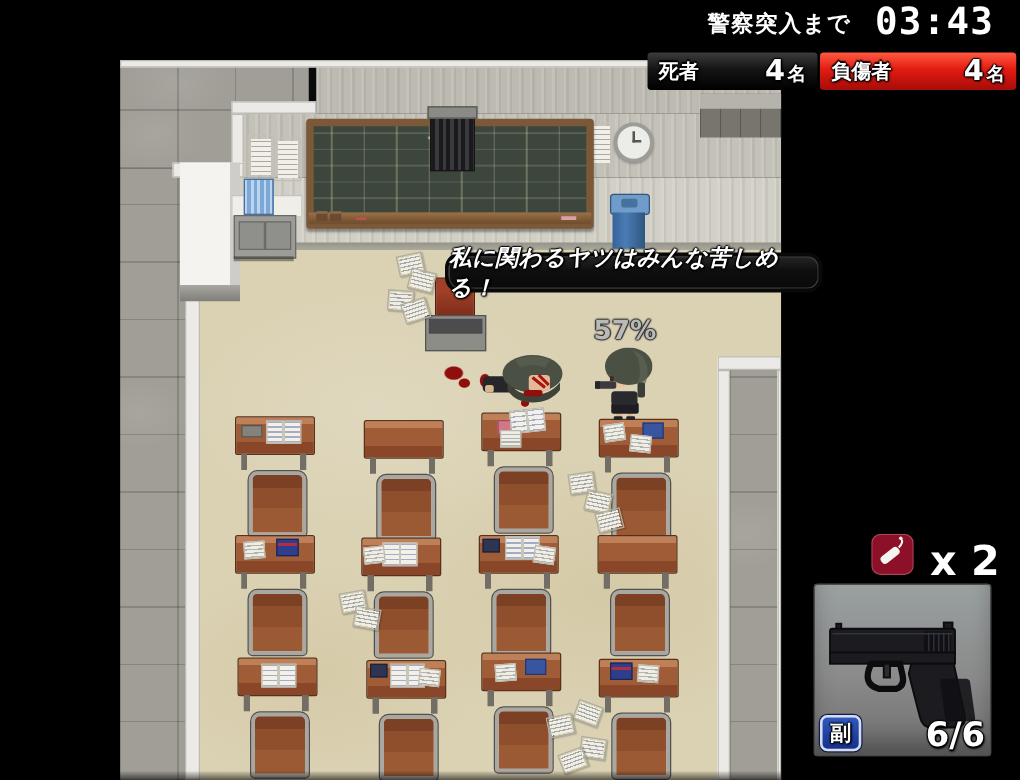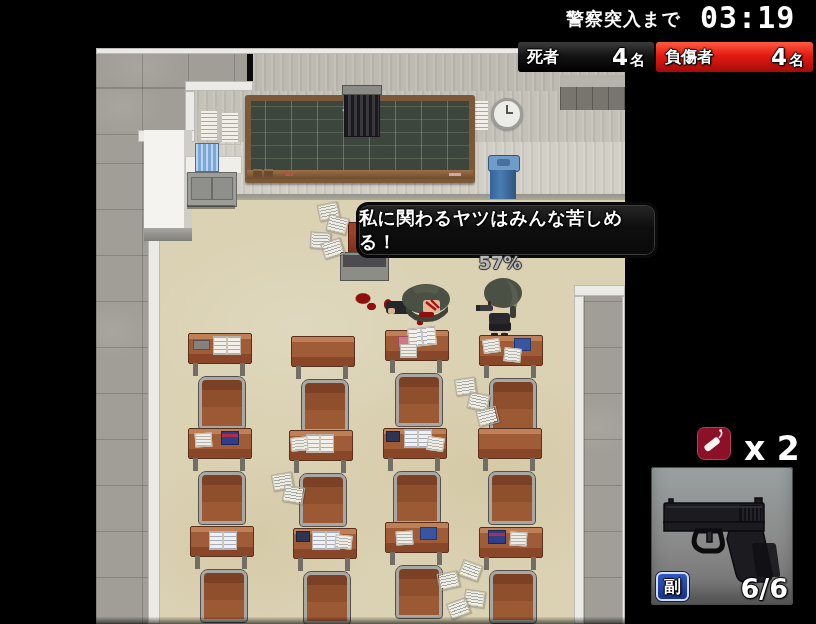--- a/index.html
+++ b/index.html
@@ -143,26 +143,26 @@
   #timer-value{left:700px;top:0px;width:114px;font-family:"DejaVu Sans Mono",monospace;font-size:30px;font-weight:bold;letter-spacing:1px;}
   .stat-box{height:30px;border-radius:3px;display:flex;align-items:center;justify-content:space-between;
      padding:0 9px;box-sizing:border-box;}
   #deaths-box{left:518px;top:42px;width:136px;background:linear-gradient(180deg,#3c3c3c,#141414 45%,#000 100%);}
   #injured-box{left:656px;top:42px;width:157px;background:linear-gradient(180deg,#ff5a40,#e31b12 45%,#a50c08);}
   .stat-label{font-size:16px;font-weight:bold;}
   .stat-value{font-size:23px;font-weight:bold;}
   .stat-unit{font-size:15px;font-weight:bold;margin-left:2px;}
   .stat-num{display:flex;align-items:baseline;}
 
-  #speech-bubble{left:356px;top:202px;width:302px;height:56px;border-radius:12px;
+  #speech-bubble{left:356px;top:202px;width:302px;height:32px;border-radius:12px;
      background:linear-gradient(180deg,#262626,#0e0e0e 45%,#0a0a0a);border:3px solid #090909;
-     box-shadow:inset 0 0 0 1px #3c3c3c;box-sizing:border-box;display:flex;align-items:center;justify-content:center;}
+     box-shadow:inset 0 0 0 1px #3c3c3c;box-sizing:border-box;display:flex;align-items:center;justify-content:center;font-style:italic;}
   #speech-text{font-size:18px;font-weight:bold;letter-spacing:.5px;}
 
-  #pct-label{left:470px;top:252px;width:60px;text-align:center;font-size:18px;font-weight:bold;color:#b9b9b9;
+  #pct-label{left:470px;top:252px;width:60px;text-align:center;font-size:21px;font-weight:bold;color:#b9b9b9;
      text-shadow:-1px 0 1px #2a2a2a,1px 0 1px #2a2a2a,0 -1px 1px #2a2a2a,0 1px 1px #2a2a2a;}
 
   #item-icon{left:697px;top:427px;width:34px;height:33px;}
   #item-count{left:744px;top:429px;width:60px;font-size:33px;font-weight:bold;}
 
   #gun-panel{left:651px;top:467px;width:142px;height:138px;border-radius:3px;
      background:linear-gradient(180deg,#9aa0a0,#8a8a8a 55%,#6e6e6e);
      box-shadow:inset 0 0 0 1px #4a4a4a, inset 0 -14px 16px rgba(0,0,0,.25);}
   #pistol{position:absolute;left:8px;top:14px;}
   #slot-badge{position:absolute;left:5px;bottom:4px;width:33px;height:29px;border-radius:6px;
@@ -366,21 +366,21 @@
       <path d="M30,2 q12,4 12,18 q0,10 -6,14 l-2,-6 q4,-8 0,-20 z" fill="#5e6454" opacity=".7"></path>
       <rect x="12" y="23" width="3" height="4" fill="#33302c"></rect>
       <rect x="34" y="28" width="6" height="12" rx="2" fill="#3a3f35"></rect>
     </svg>
   </div>
 
   <div class="abs" id="bottom-shade"></div>
 </div>
 
 <div class="abs outline-text" id="timer-label">警察突入まで</div>
-<div class="abs outline-text" id="timer-value">03:19</div>
+<div class="abs outline-text" id="timer-value">03:43</div>
 
 <div class="abs stat-box" id="deaths-box">
   <span class="stat-label outline-text">死者</span>
   <span class="stat-num">
     <span class="stat-value outline-text">4</span>
     <span class="stat-unit outline-text">名</span>
   </span>
 </div>
 <div class="abs stat-box" id="injured-box">
   <span class="stat-label outline-text">負傷者</span>

